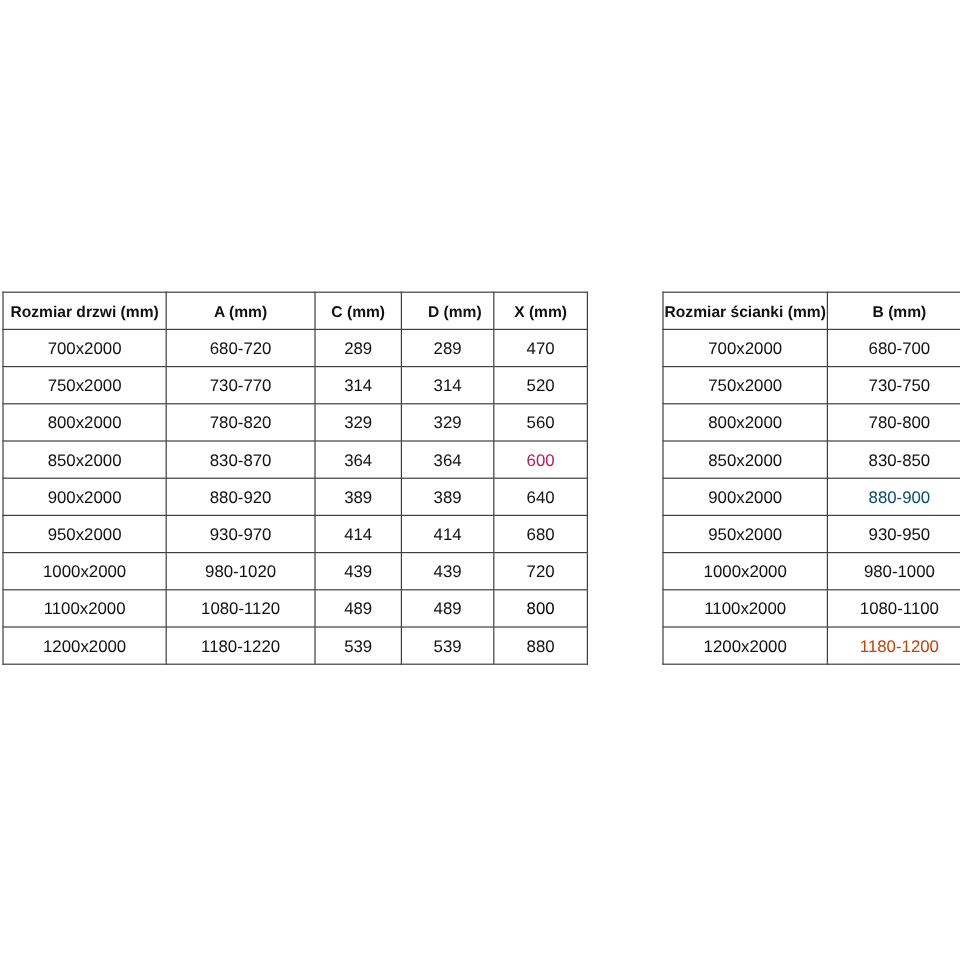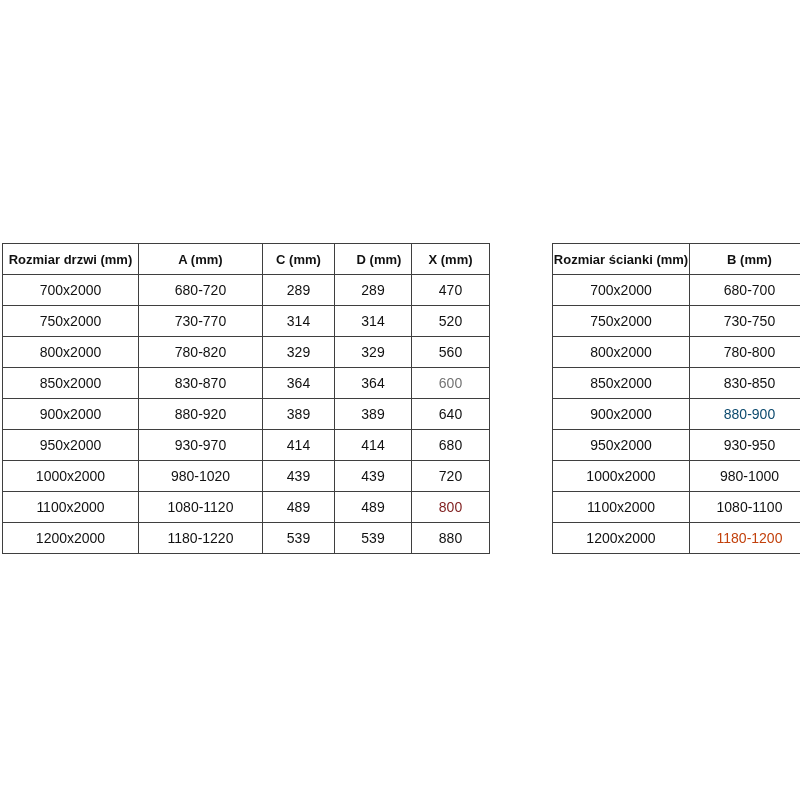--- a/index.html
+++ b/index.html
@@ -85,21 +85,21 @@
           <td style="border-color: rgb(63, 63, 63); color: rgb(17, 17, 17);">780-820</td>
           <td style="border-color: rgb(63, 63, 63); color: rgb(17, 17, 17);">329</td>
           <td style="border-color: rgb(63, 63, 63); color: rgb(17, 17, 17);">329</td>
           <td style="border-color: rgb(63, 63, 63); color: rgb(17, 17, 17);">560</td>
         </tr>
         <tr>
           <td style="border-color: rgb(63, 63, 63); color: rgb(17, 17, 17);">850x2000</td>
           <td style="border-color: rgb(63, 63, 63); color: rgb(17, 17, 17);">830-870</td>
           <td style="border-color: rgb(63, 63, 63); color: rgb(17, 17, 17);">364</td>
           <td style="border-color: rgb(63, 63, 63); color: rgb(17, 17, 17);">364</td>
-          <td style="border-color: rgb(63, 63, 63); color: #737373; text-align: center;">600</td>
+          <td style="border-color: rgb(63, 63, 63); color: #be185d; text-align: center;">600</td>
         </tr>
         <tr>
           <td style="border-color: rgb(63, 63, 63); color: rgb(17, 17, 17);">900x2000</td>
           <td style="border-color: rgb(63, 63, 63); color: rgb(17, 17, 17);">880-920</td>
           <td style="border-color: rgb(63, 63, 63); color: rgb(17, 17, 17);">389</td>
           <td style="border-color: rgb(63, 63, 63); color: rgb(17, 17, 17);">389</td>
           <td style="border-color: rgb(63, 63, 63); color: rgb(17, 17, 17);">640</td>
         </tr>
         <tr>
           <td style="border-color: rgb(63, 63, 63); color: rgb(17, 17, 17);">950x2000</td>
@@ -113,21 +113,21 @@
           <td style="border-color: rgb(63, 63, 63); color: rgb(17, 17, 17);">980-1020</td>
           <td style="border-color: rgb(63, 63, 63); color: rgb(17, 17, 17);">439</td>
           <td style="border-color: rgb(63, 63, 63); color: rgb(17, 17, 17);">439</td>
           <td style="border-color: rgb(63, 63, 63); color: rgb(17, 17, 17);">720</td>
         </tr>
         <tr>
           <td style="border-color: rgb(63, 63, 63); color: rgb(17, 17, 17);">1100x2000</td>
           <td style="border-color: rgb(63, 63, 63); color: rgb(17, 17, 17);">1080-1120</td>
           <td style="border-color: rgb(63, 63, 63); color: rgb(17, 17, 17);">489</td>
           <td style="border-color: rgb(63, 63, 63); color: rgb(17, 17, 17);">489</td>
-          <td style="border-color: rgb(63, 63, 63); color: #7f1d1d;">800</td>
+          <td style="border-color: rgb(63, 63, 63); color: #000000;">800</td>
         </tr>
         <tr>
           <td style="border-color: rgb(63, 63, 63); color: rgb(17, 17, 17);">1200x2000</td>
           <td style="border-color: rgb(63, 63, 63); color: rgb(17, 17, 17);">1180-1220</td>
           <td style="border-color: rgb(63, 63, 63); color: rgb(17, 17, 17);">539</td>
           <td style="border-color: rgb(63, 63, 63); color: rgb(17, 17, 17);">539</td>
           <td style="border-color: rgb(63, 63, 63); color: rgb(17, 17, 17);">880</td>
         </tr>
       </tbody>
   </table>

